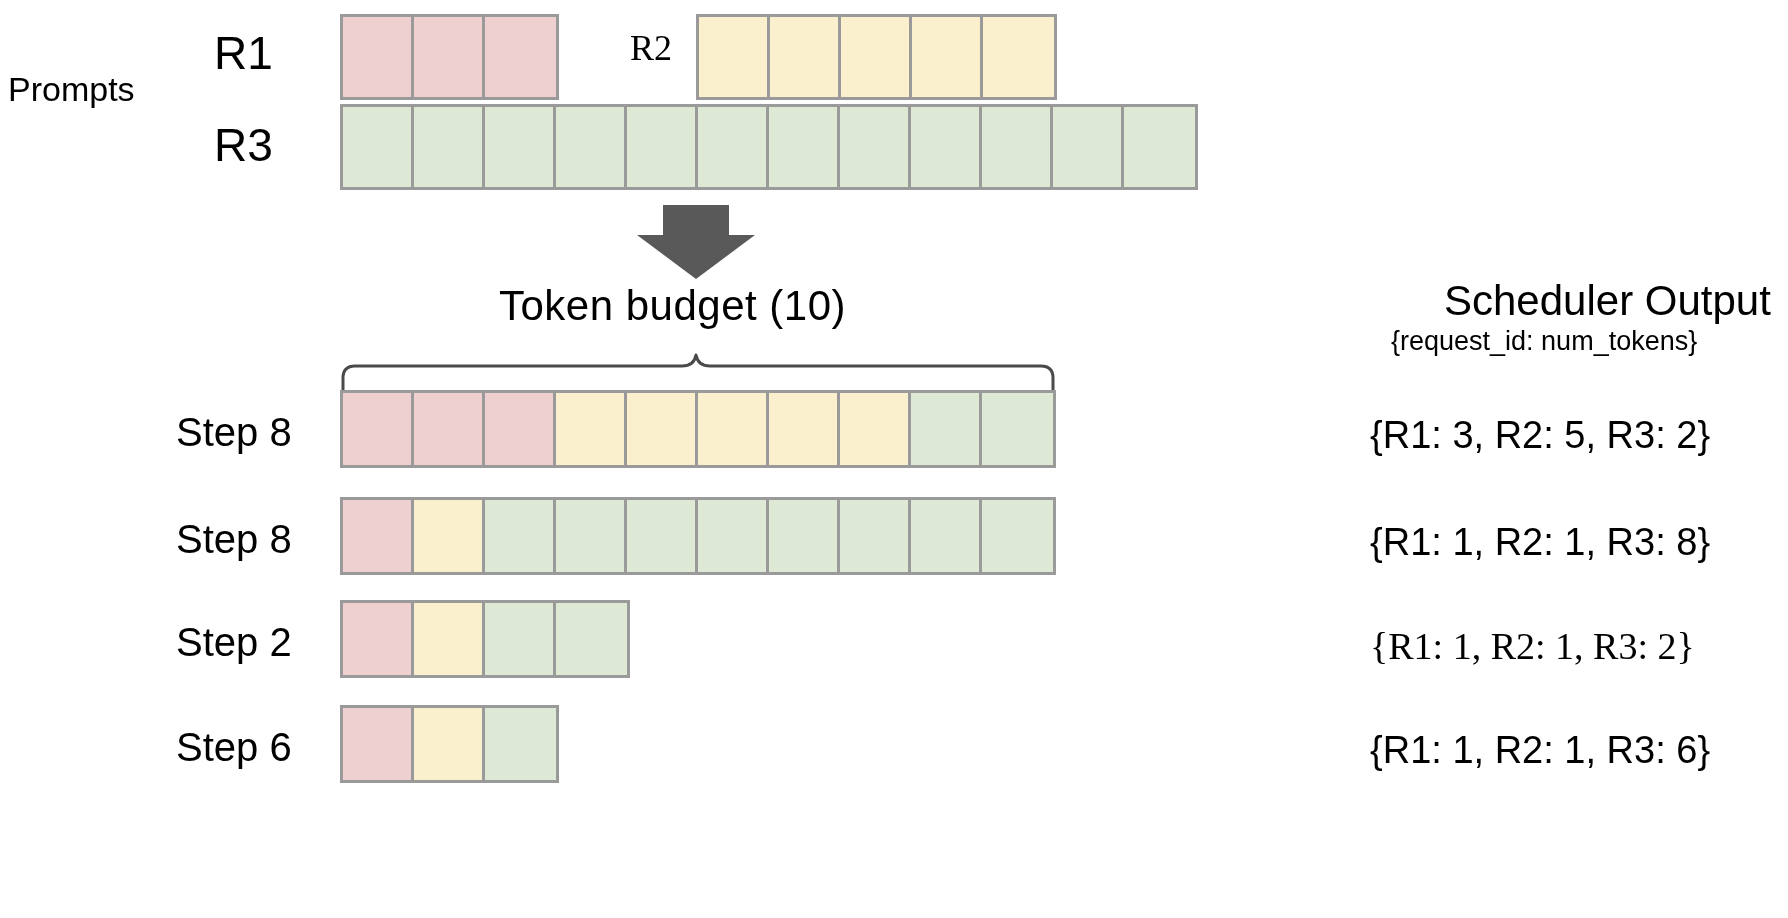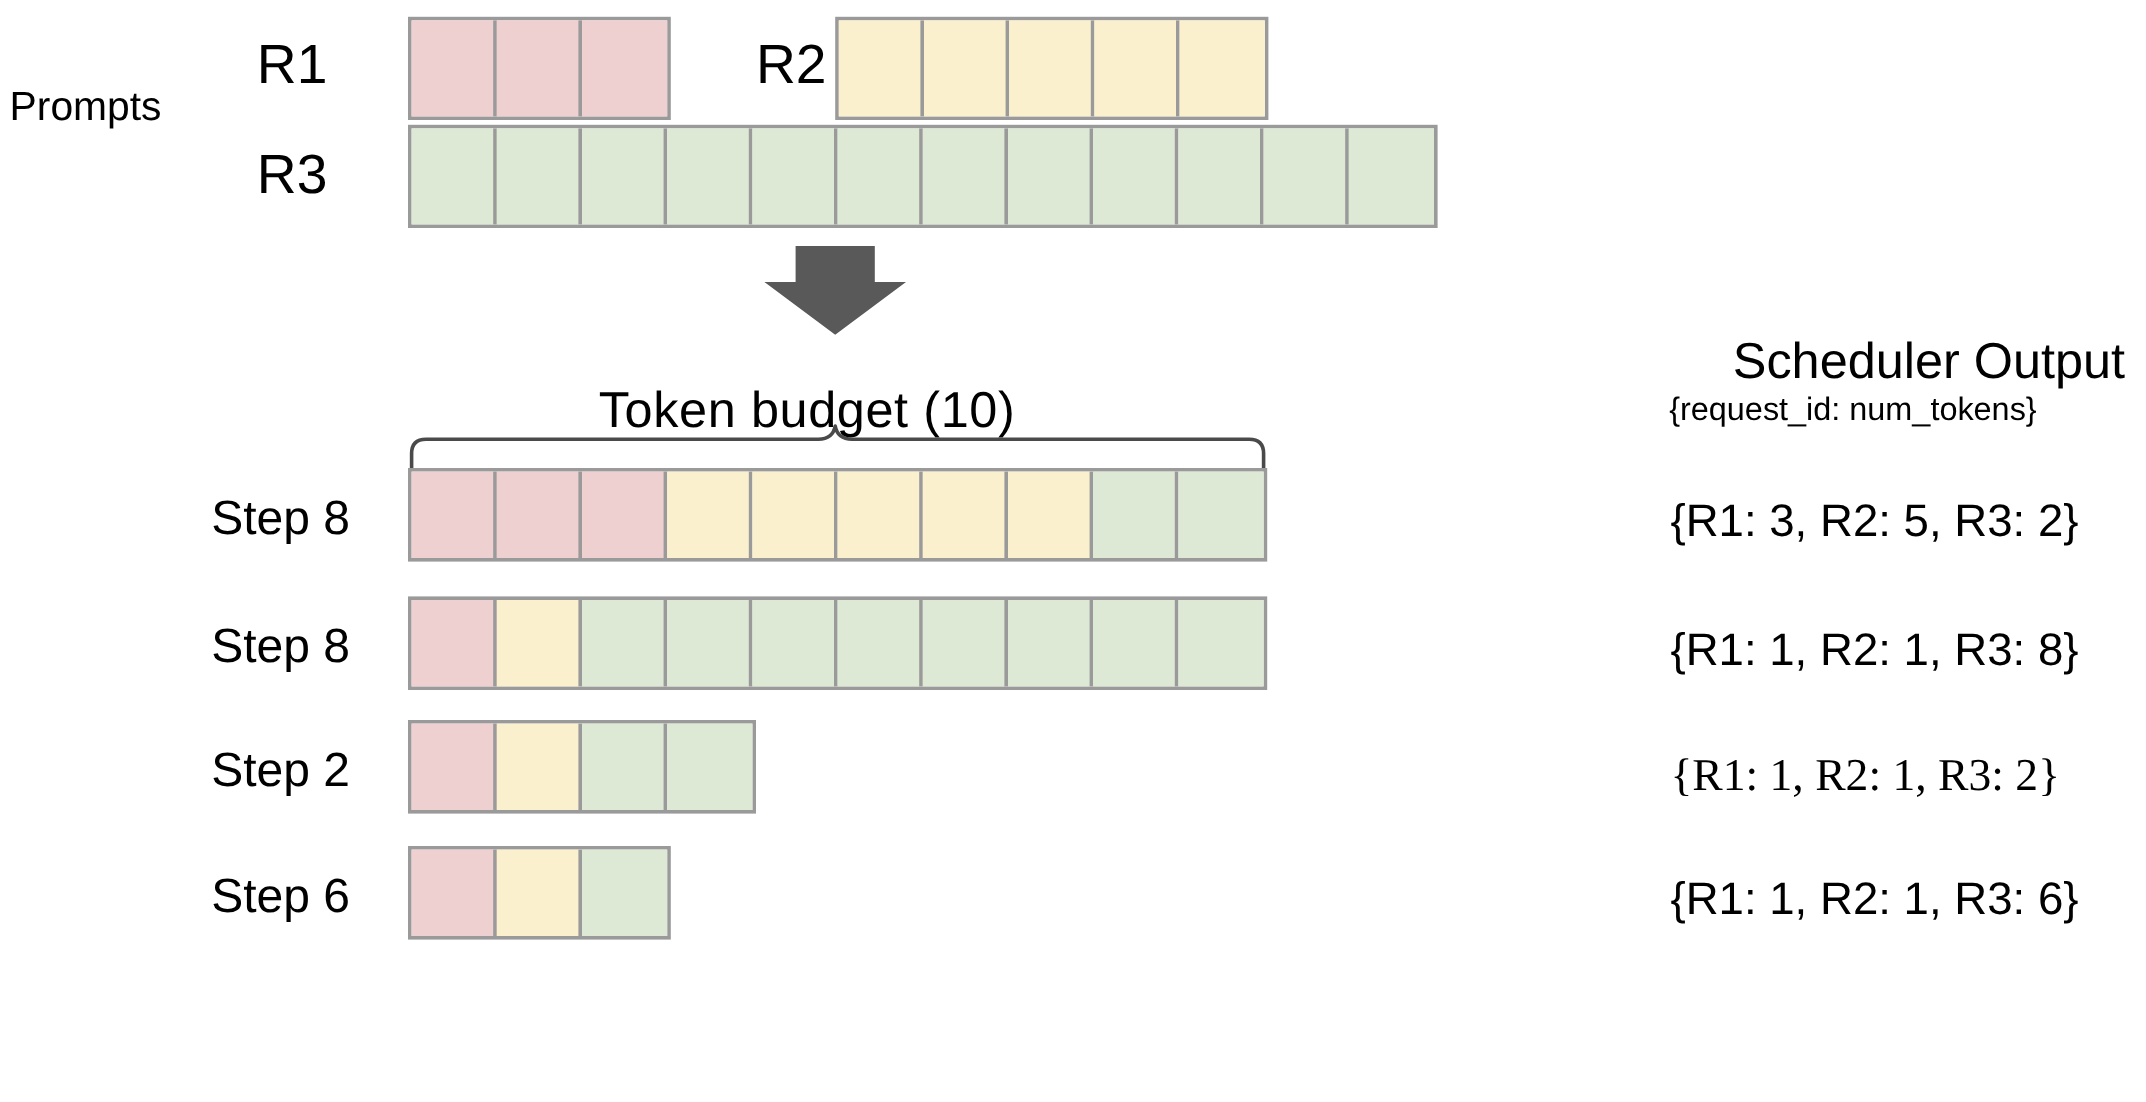--- a/index.html
+++ b/index.html
@@ -35,35 +35,34 @@
   .c-r3 { background: #dde8d5; }
 
   
   .lbl {
     position: absolute;
     white-space: nowrap;
     line-height: 1;
   }
   .lbl-prompts   { font-size: 34px; left: 8px;   top: 72px; }
   .lbl-r1        { font-size: 46px; left: 214px; top: 30px; }
-  .lbl-r2        { font-size: 46px; left: 630px; top: 30px; }
+  .lbl-r2        { font-size: 36px; left: 630px; top: 30px; font-family: Liberation Serif, serif; }
   .lbl-r3        { font-size: 46px; left: 214px; top: 122px; }
 
-  .lbl-budget    { font-size: 42px; left: 499px; top: 285px; letter-spacing: .5px; margin-top: 36px; }
+  .lbl-budget    { font-size: 42px; left: 499px; top: 285px; letter-spacing: .5px; }
   .lbl-sched     { font-size: 42px; left: 1444px; top: 280px; }
   .lbl-schedsub  { font-size: 27px; left: 1391px; top: 328px; }
 
   .lbl-step      { font-size: 40px; }
 
   .out {
     position: absolute;
     font-size: 38px;
     white-space: nowrap;
     left: 1370px;
-    margin-left: 22px;
   }
 
   
   .arrow-wrap { position: absolute; left: 636px; top: 205px; }
 
   
   .brace-wrap { position: absolute; left: 340px; top: 352px; }
 </style>
 </head>
 <body>

